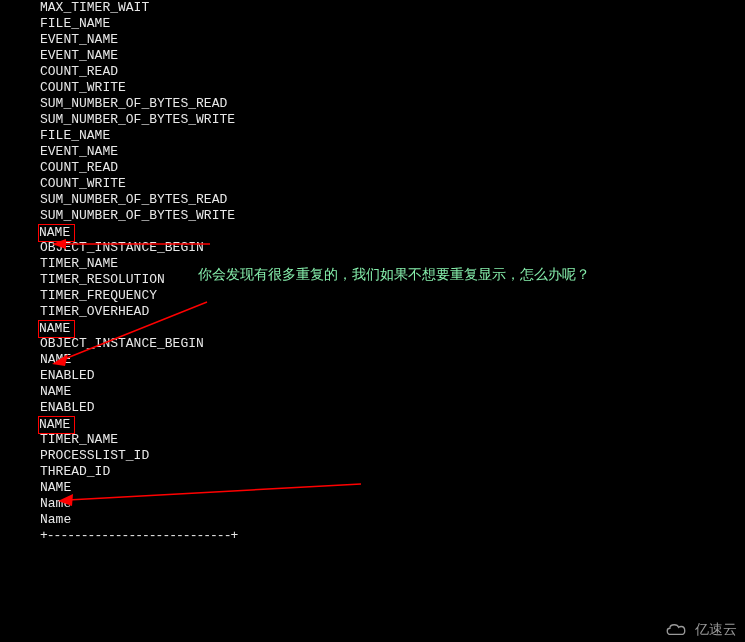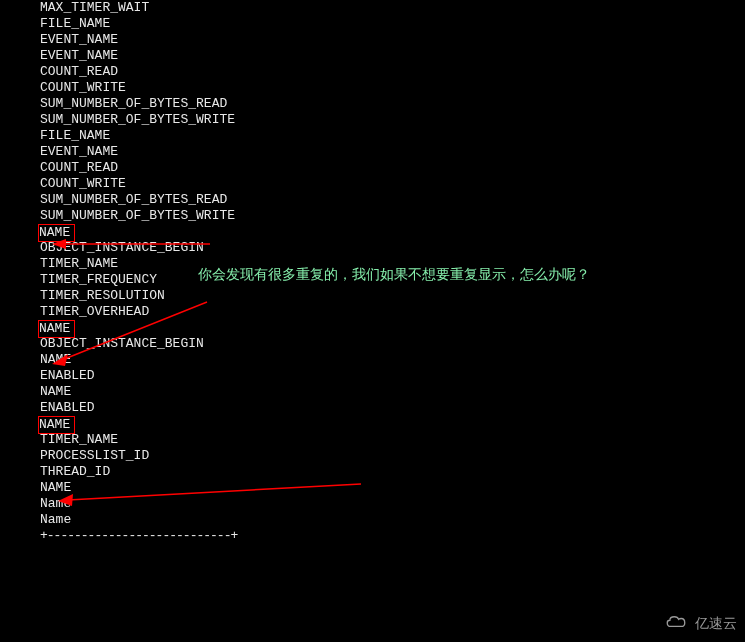--- a/index.html
+++ b/index.html
@@ -55,23 +55,23 @@
     }
     .arrow {
       position: absolute;
       pointer-events: none;
     }
     .arrow line { stroke: #ff0000; stroke-width: 1.5; }
     .arrow polygon { fill: #ff0000; }
     .watermark {
       position: absolute;
       right: 8px;
-      bottom: 9px;
+      bottom: 3px;
       display: flex;
-      align-items: flex-start;
+      align-items: center;
       gap: 8px;
       color: #9a9a9a;
       font-size: 14px;
       font-family: "Microsoft YaHei", sans-serif;
     }
     .watermark-icon {
       width: 22px;
       height: 14px;
     }
     .watermark-icon path {
@@ -94,22 +94,22 @@
     <div class="term-line">SUM_NUMBER_OF_BYTES_WRITE</div>
     <div class="term-line">FILE_NAME</div>
     <div class="term-line">EVENT_NAME</div>
     <div class="term-line">COUNT_READ</div>
     <div class="term-line">COUNT_WRITE</div>
     <div class="term-line">SUM_NUMBER_OF_BYTES_READ</div>
     <div class="term-line">SUM_NUMBER_OF_BYTES_WRITE</div>
     <div class="term-line"><span class="highlight-box">NAME </span></div>
     <div class="term-line">OBJECT_INSTANCE_BEGIN</div>
     <div class="term-line">TIMER_NAME</div>
+    <div class="term-line">TIMER_RESOLUTION</div>
     <div class="term-line">TIMER_FREQUENCY</div>
-    <div class="term-line">TIMER_RESOLUTION</div>
     <div class="term-line">TIMER_OVERHEAD</div>
     <div class="term-line"><span class="highlight-box">NAME </span></div>
     <div class="term-line">OBJECT_INSTANCE_BEGIN</div>
     <div class="term-line">NAME</div>
     <div class="term-line">ENABLED</div>
     <div class="term-line">NAME</div>
     <div class="term-line">ENABLED</div>
     <div class="term-line"><span class="highlight-box">NAME </span></div>
     <div class="term-line">TIMER_NAME</div>
     <div class="term-line">PROCESSLIST_ID</div>

